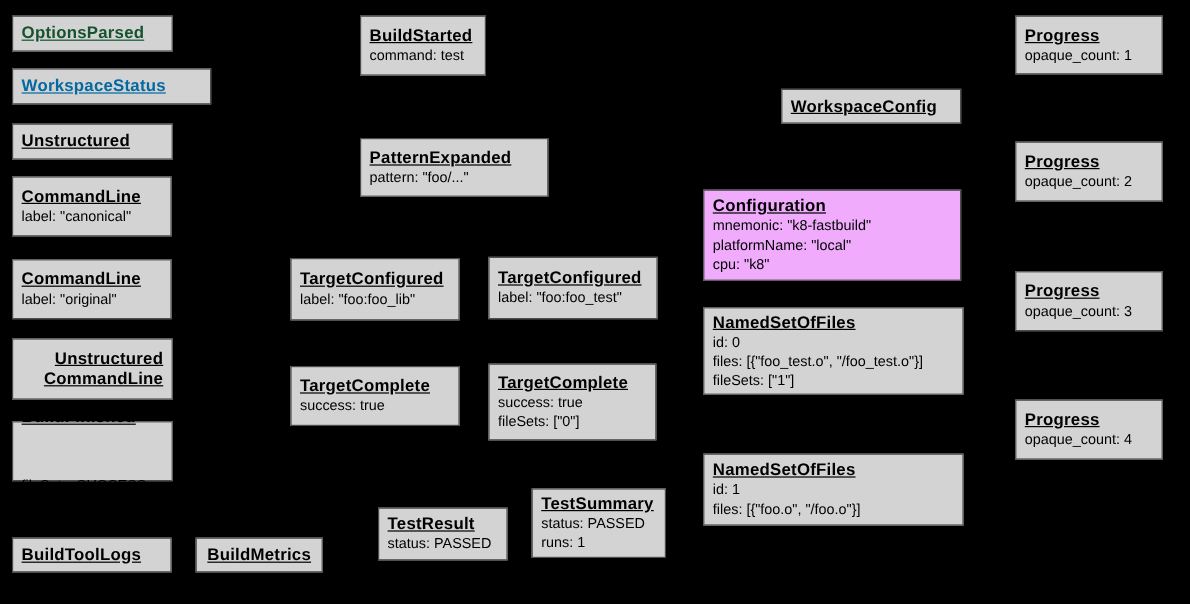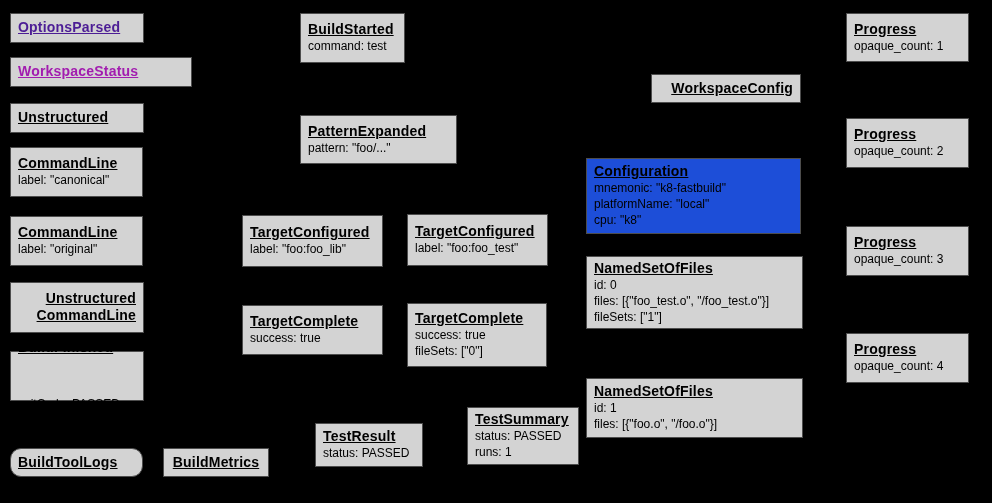--- a/index.html
+++ b/index.html
@@ -37,46 +37,46 @@
   .node-field {
     font-size: 12px;
     line-height: 16px;
     white-space: pre;
   }
 </style>
 </head>
 <body>
 
 <div id="diagram-canvas" style="background: rgb(0, 0, 0);">
-    <div class="node" style="left: 10px; top: 13px; width: 134px; height: 30px; background: rgb(211, 211, 211); border-color: rgb(77, 77, 77); color: #4c1d95;">
+    <div class="node" style="left: 10px; top: 13px; width: 134px; height: 30px; background: rgb(211, 211, 211); border-color: rgb(77, 77, 77); color: #14532d;">
       <div class="node-title">OptionsParsed</div>
     </div>
-    <div class="node" style="left: 10px; top: 57px; width: 182px; height: 30px; background: rgb(211, 211, 211); border-color: rgb(77, 77, 77); color: #a21caf;">
+    <div class="node" style="left: 10px; top: 57px; width: 166px; height: 30px; background: rgb(211, 211, 211); border-color: rgb(77, 77, 77); color: #0369a1;">
       <div class="node-title">WorkspaceStatus</div>
     </div>
     <div class="node" style="left: 10px; top: 103px; width: 134px; height: 30px; background: rgb(211, 211, 211); border-color: rgb(77, 77, 77); color: rgb(0, 0, 0);">
       <div class="node-title">Unstructured</div>
     </div>
     <div class="node" style="left: 10px; top: 147px; width: 133px; height: 50px; background: rgb(211, 211, 211); border-color: rgb(77, 77, 77); color: rgb(0, 0, 0);">
       <div class="node-title">CommandLine</div>
       <div class="node-field">label: "canonical"</div>
     </div>
     <div class="node" style="left: 10px; top: 216px; width: 133px; height: 50px; background: rgb(211, 211, 211); border-color: rgb(77, 77, 77); color: rgb(0, 0, 0);">
       <div class="node-title">CommandLine</div>
       <div class="node-field">label: "original"</div>
     </div>
     <div class="node" style="left: 10px; top: 282px; width: 134px; height: 51px; background: rgb(211, 211, 211); border-color: rgb(77, 77, 77); color: rgb(0, 0, 0); text-align: right;">
       <div class="node-title">Unstructured
 CommandLine</div>
     </div>
     <div class="node" style="left: 10px; top: 351px; width: 134px; height: 50px; background: rgb(211, 211, 211); border-color: rgb(77, 77, 77); color: rgb(0, 0, 0); gap: 40px;">
       <div class="node-title">BuildFinished</div>
-      <div class="node-field">exitCode: PASSED</div>
+      <div class="node-field">fileSets: SUCCESS</div>
     </div>
-    <div class="node" style="left: 10px; top: 448px; width: 133px; height: 29px; background: rgb(211, 211, 211); border-color: rgb(77, 77, 77); color: rgb(0, 0, 0); border-radius: 11px;">
+    <div class="node" style="left: 10px; top: 448px; width: 133px; height: 29px; background: rgb(211, 211, 211); border-color: rgb(77, 77, 77); color: rgb(0, 0, 0);">
       <div class="node-title">BuildToolLogs</div>
     </div>
     <div class="node" style="left: 163px; top: 448px; width: 106px; height: 29px; background: rgb(211, 211, 211); border-color: rgb(77, 77, 77); color: rgb(0, 0, 0); text-align: center;">
       <div class="node-title">BuildMetrics</div>
     </div>
     <div class="node" style="left: 300px; top: 115px; width: 157px; height: 49px; background: rgb(211, 211, 211); border-color: rgb(77, 77, 77); color: rgb(0, 0, 0);">
       <div class="node-title">PatternExpanded</div>
       <div class="node-field">pattern: "foo/..."</div>
     </div>
     <div class="node" style="left: 300px; top: 13px; width: 105px; height: 50px; background: rgb(211, 211, 211); border-color: rgb(77, 77, 77); color: rgb(0, 0, 0);">
@@ -97,29 +97,29 @@
     </div>
     <div class="node" style="left: 407px; top: 303px; width: 140px; height: 64px; background: rgb(211, 211, 211); border-color: rgb(77, 77, 77); color: rgb(0, 0, 0);">
       <div class="node-title">TargetComplete</div>
       <div class="node-field">success: true</div>
       <div class="node-field">fileSets: ["0"]</div>
     </div>
     <div class="node" style="left: 315px; top: 423px; width: 108px; height: 44px; background: rgb(211, 211, 211); border-color: rgb(77, 77, 77); color: rgb(0, 0, 0);">
       <div class="node-title">TestResult</div>
       <div class="node-field">status: PASSED</div>
     </div>
-    <div class="node" style="left: 443px; top: 407px; width: 112px; height: 58px; background: rgb(211, 211, 211); border-color: rgb(77, 77, 77); color: rgb(0, 0, 0); margin-left: 24px;">
+    <div class="node" style="left: 443px; top: 407px; width: 112px; height: 58px; background: rgb(211, 211, 211); border-color: rgb(77, 77, 77); color: rgb(0, 0, 0);">
       <div class="node-title">TestSummary</div>
       <div class="node-field">status: PASSED</div>
       <div class="node-field">runs: 1</div>
     </div>
-    <div class="node" style="left: 651px; top: 74px; width: 150px; height: 29px; background: rgb(211, 211, 211); border-color: rgb(77, 77, 77); color: rgb(0, 0, 0); align-items: flex-end;">
+    <div class="node" style="left: 651px; top: 74px; width: 150px; height: 29px; background: rgb(211, 211, 211); border-color: rgb(77, 77, 77); color: rgb(0, 0, 0);">
       <div class="node-title">WorkspaceConfig</div>
     </div>
-    <div class="node" style="left: 586px; top: 158px; width: 215px; height: 76px; background: #1d4ed8; border-color: rgb(77, 77, 77); color: rgb(0, 0, 0);">
+    <div class="node" style="left: 586px; top: 158px; width: 215px; height: 76px; background: #f0abfc; border-color: rgb(77, 77, 77); color: rgb(0, 0, 0);">
       <div class="node-title">Configuration</div>
       <div class="node-field">mnemonic: "k8-fastbuild"</div>
       <div class="node-field">platformName: "local"</div>
       <div class="node-field">cpu: "k8"</div>
     </div>
     <div class="node" style="left: 586px; top: 256px; width: 217px; height: 73px; background: rgb(211, 211, 211); border-color: rgb(77, 77, 77); color: rgb(0, 0, 0);">
       <div class="node-title">NamedSetOfFiles</div>
       <div class="node-field">id: 0</div>
       <div class="node-field">files: [{"foo_test.o", "/foo_test.o"}]</div>
       <div class="node-field">fileSets: ["1"]</div>

